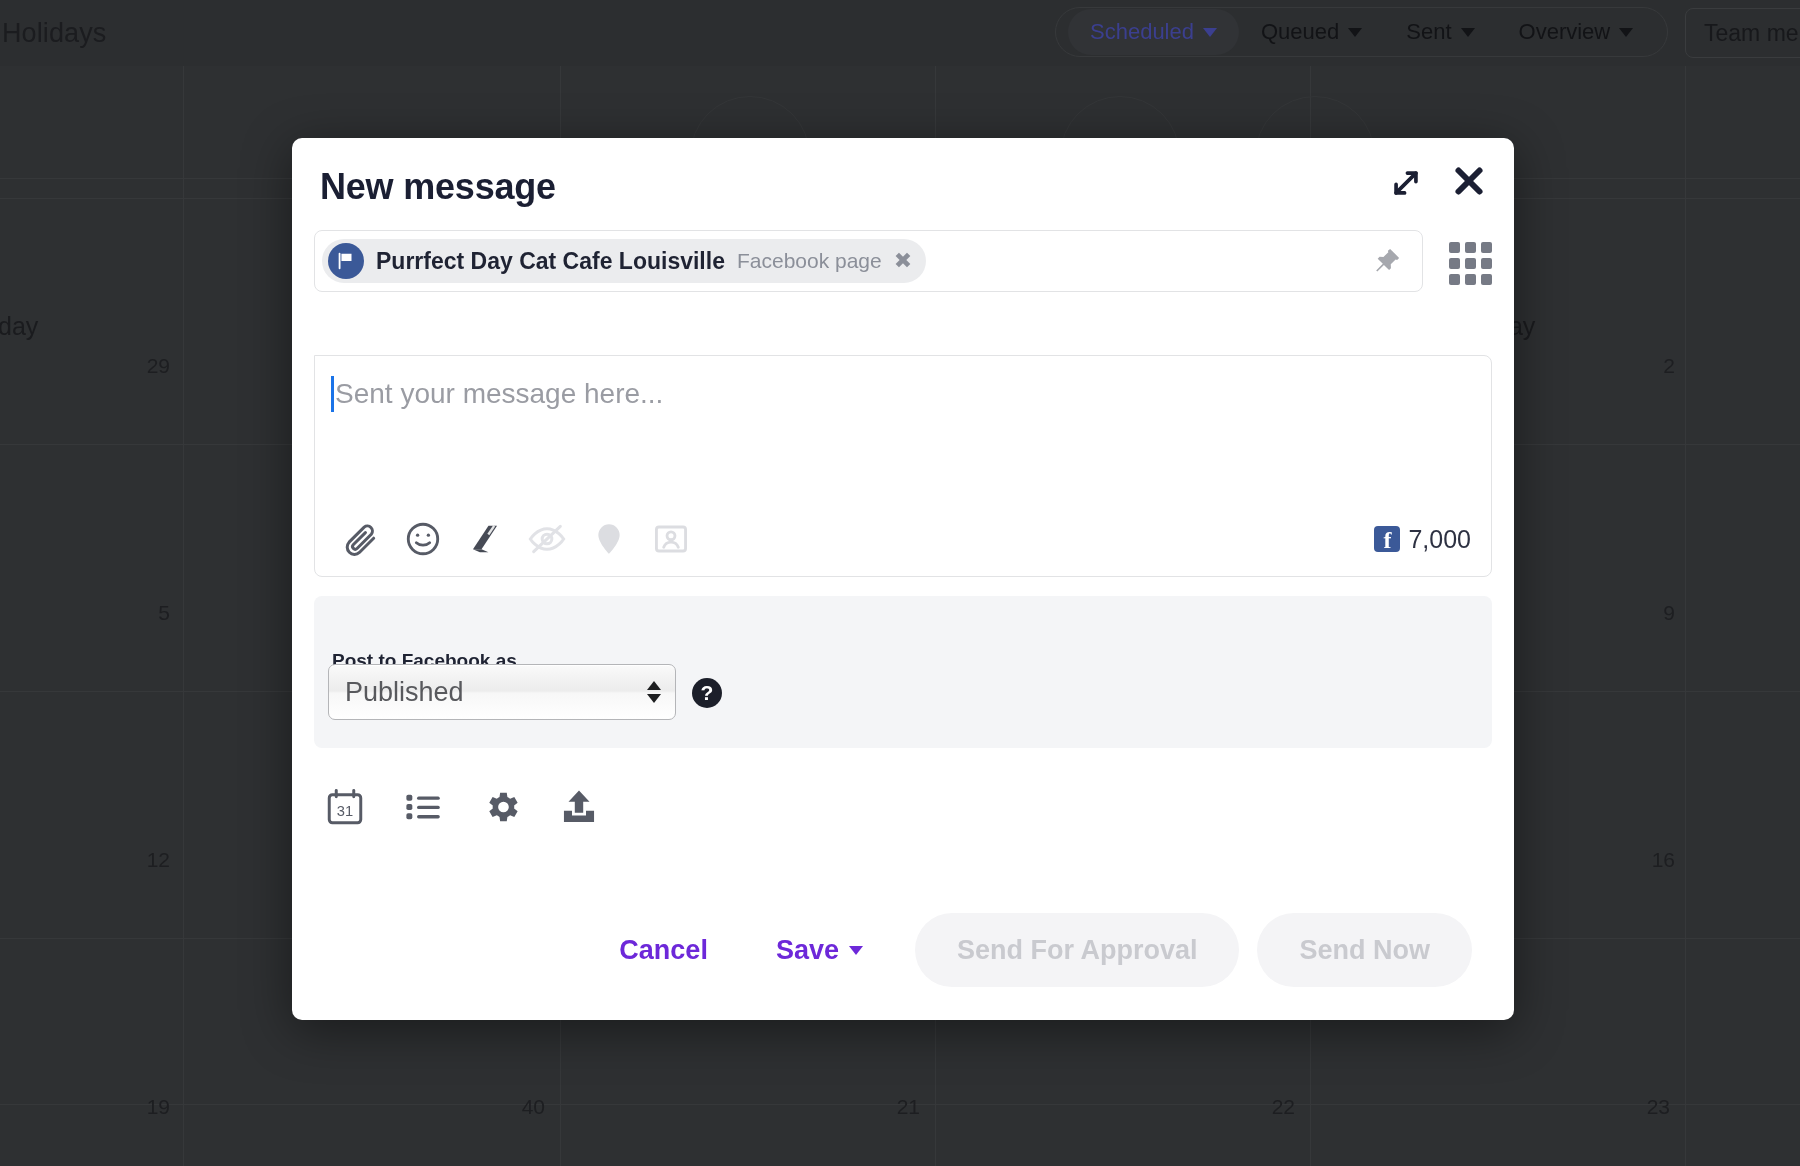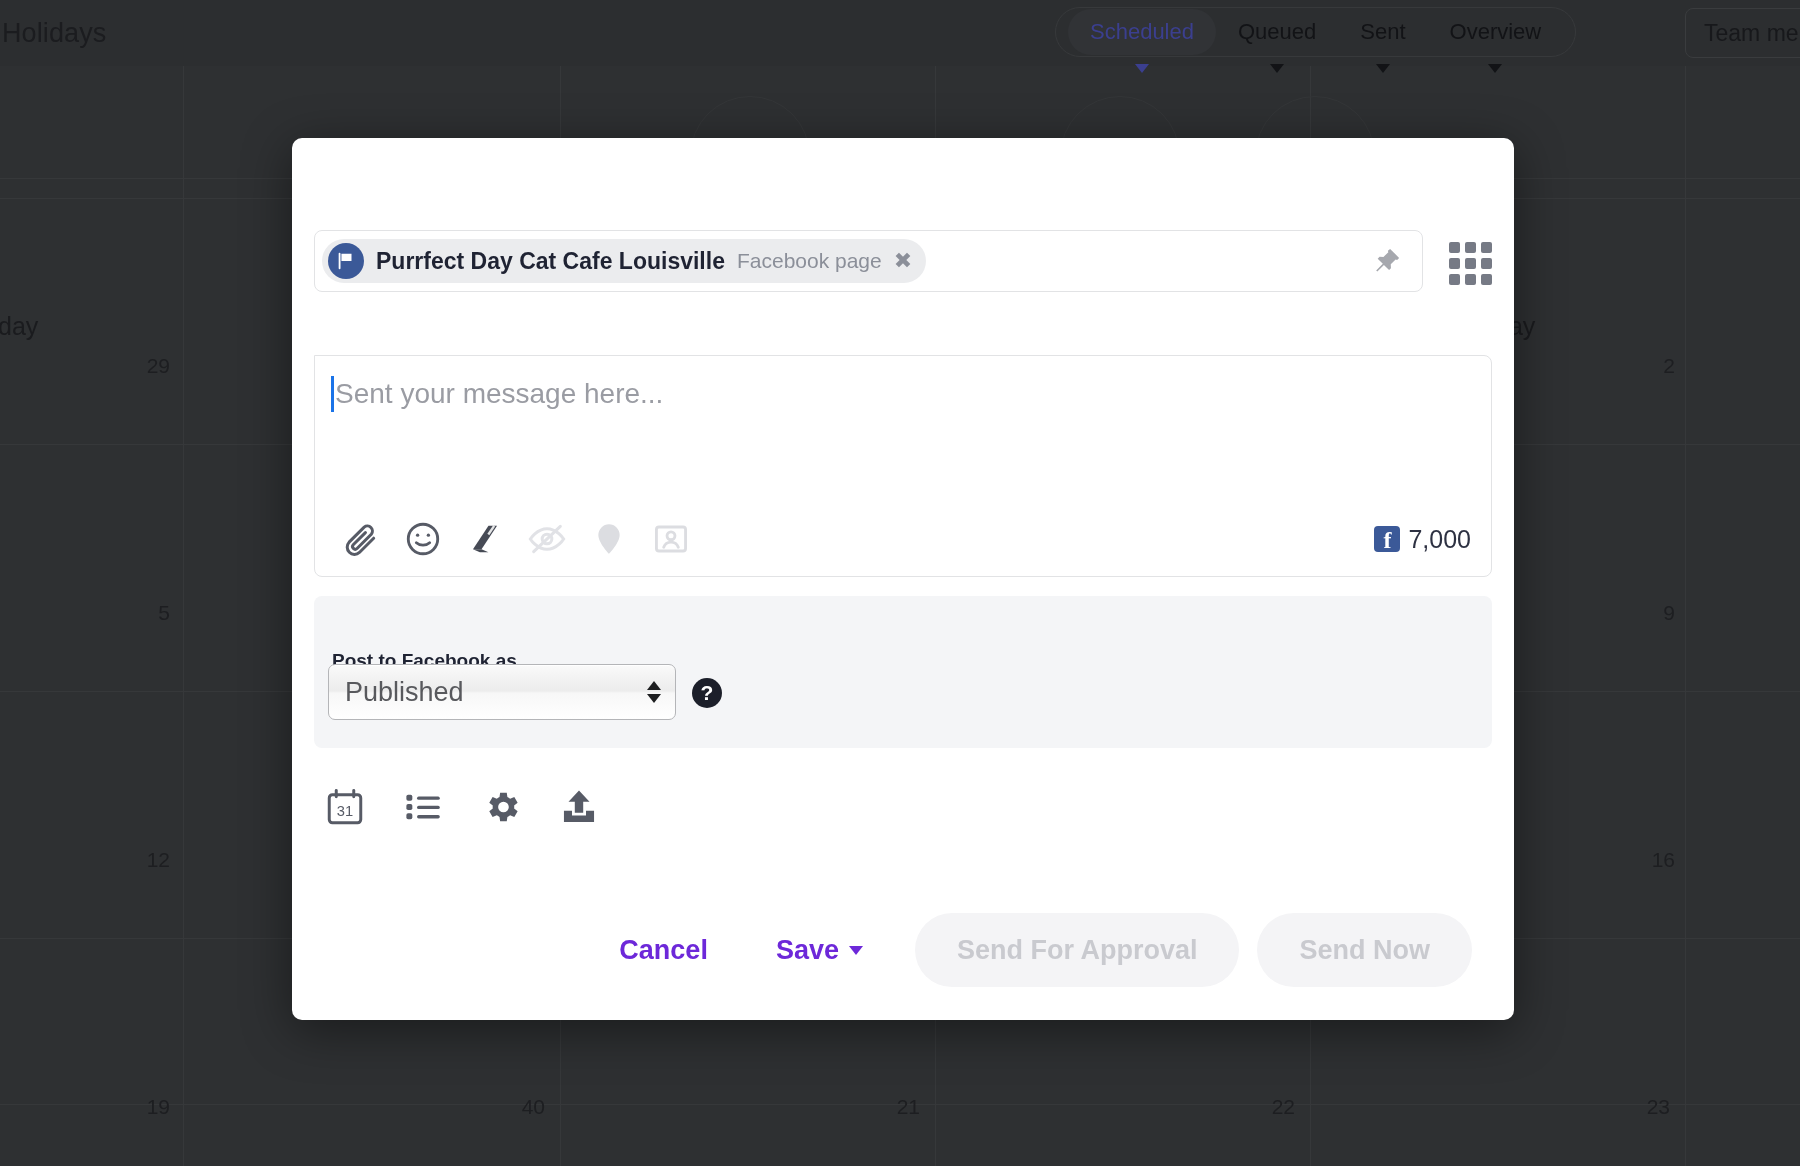--- a/index.html
+++ b/index.html
@@ -26,21 +26,21 @@
   }
   #nav-group {
     position: absolute; left: 1055px; top: 7px;
     display: flex; align-items: center; height: 50px;
     border: 1px solid #37393b; border-radius: 26px;
     padding: 0 12px;
   }
   .nav-item {
     display: flex; align-items: center; gap: 9px;
     font-size: 22px; color: #121316; padding: 0 22px;
-    height: 46px; line-height: 46px; white-space: nowrap; flex-direction: column;
+    height: 46px; line-height: 46px; white-space: nowrap;
   }
   .nav-item.active { color: #3b3f8f; }
   .nav-item.pill-active {
     background: #313336; border-radius: 24px;
   }
   .caret-down {
     width: 0; height: 0; border-left: 7px solid transparent;
     border-right: 7px solid transparent; border-top: 9px solid currentColor;
     display: inline-block;
   }
@@ -330,20 +330,38 @@
     </div>
 
     <div id="team-input">
       <span>Team me</span>
     </div>
   </div>
 </div>
 
 <div id="modal">
 
+  <div id="modal-header">
+    <div id="modal-title">New message</div>
+
+    <div id="expand-btn">
+      <svg width="34" height="34" viewBox="0 0 24 24" fill="none" stroke="#1b1f33" stroke-width="2.6" stroke-linecap="round" stroke-linejoin="round">
+        <line x1="5" y1="19" x2="19" y2="5"></line>
+        <polyline points="13,5 19,5 19,11"></polyline>
+        <polyline points="11,19 5,19 5,13"></polyline>
+      </svg>
+    </div>
+
+    <div id="close-btn">
+      <svg width="36" height="36" viewBox="0 0 24 24" stroke="#1b1f33" stroke-width="4" stroke-linecap="round">
+        <line x1="5" y1="5" x2="19" y2="19"></line>
+        <line x1="19" y1="5" x2="5" y2="19"></line>
+      </svg>
+    </div>
+  </div>
 
   <div id="account-row">
     <div id="account-box">
       <div id="account-chip">
         <span id="chip-avatar">
           <svg width="22" height="22" viewBox="0 0 24 24" fill="#fff">
             <rect x="4" y="3" width="2" height="18" rx="1"></rect>
             <path d="M7 4 h11 v8 h-11 z"></path>
           </svg>
         </span>

